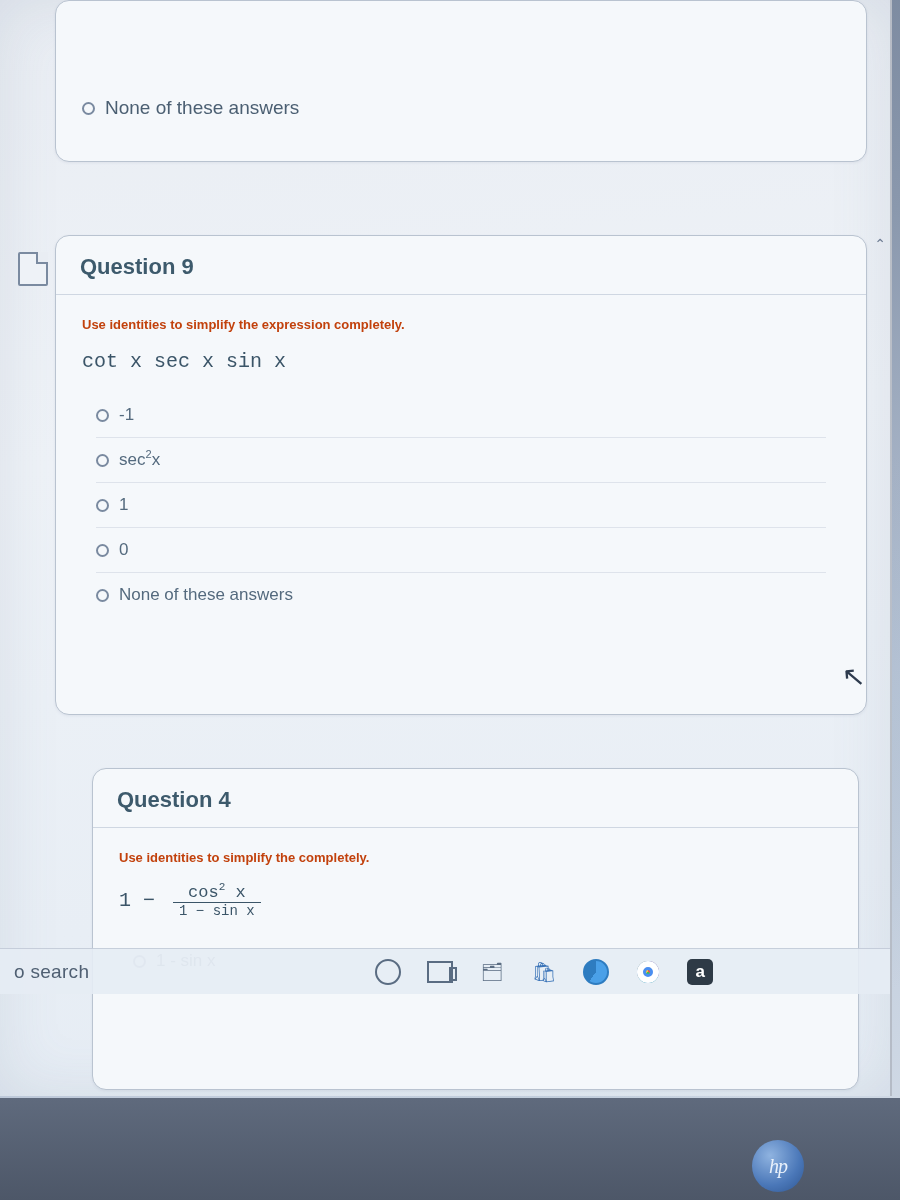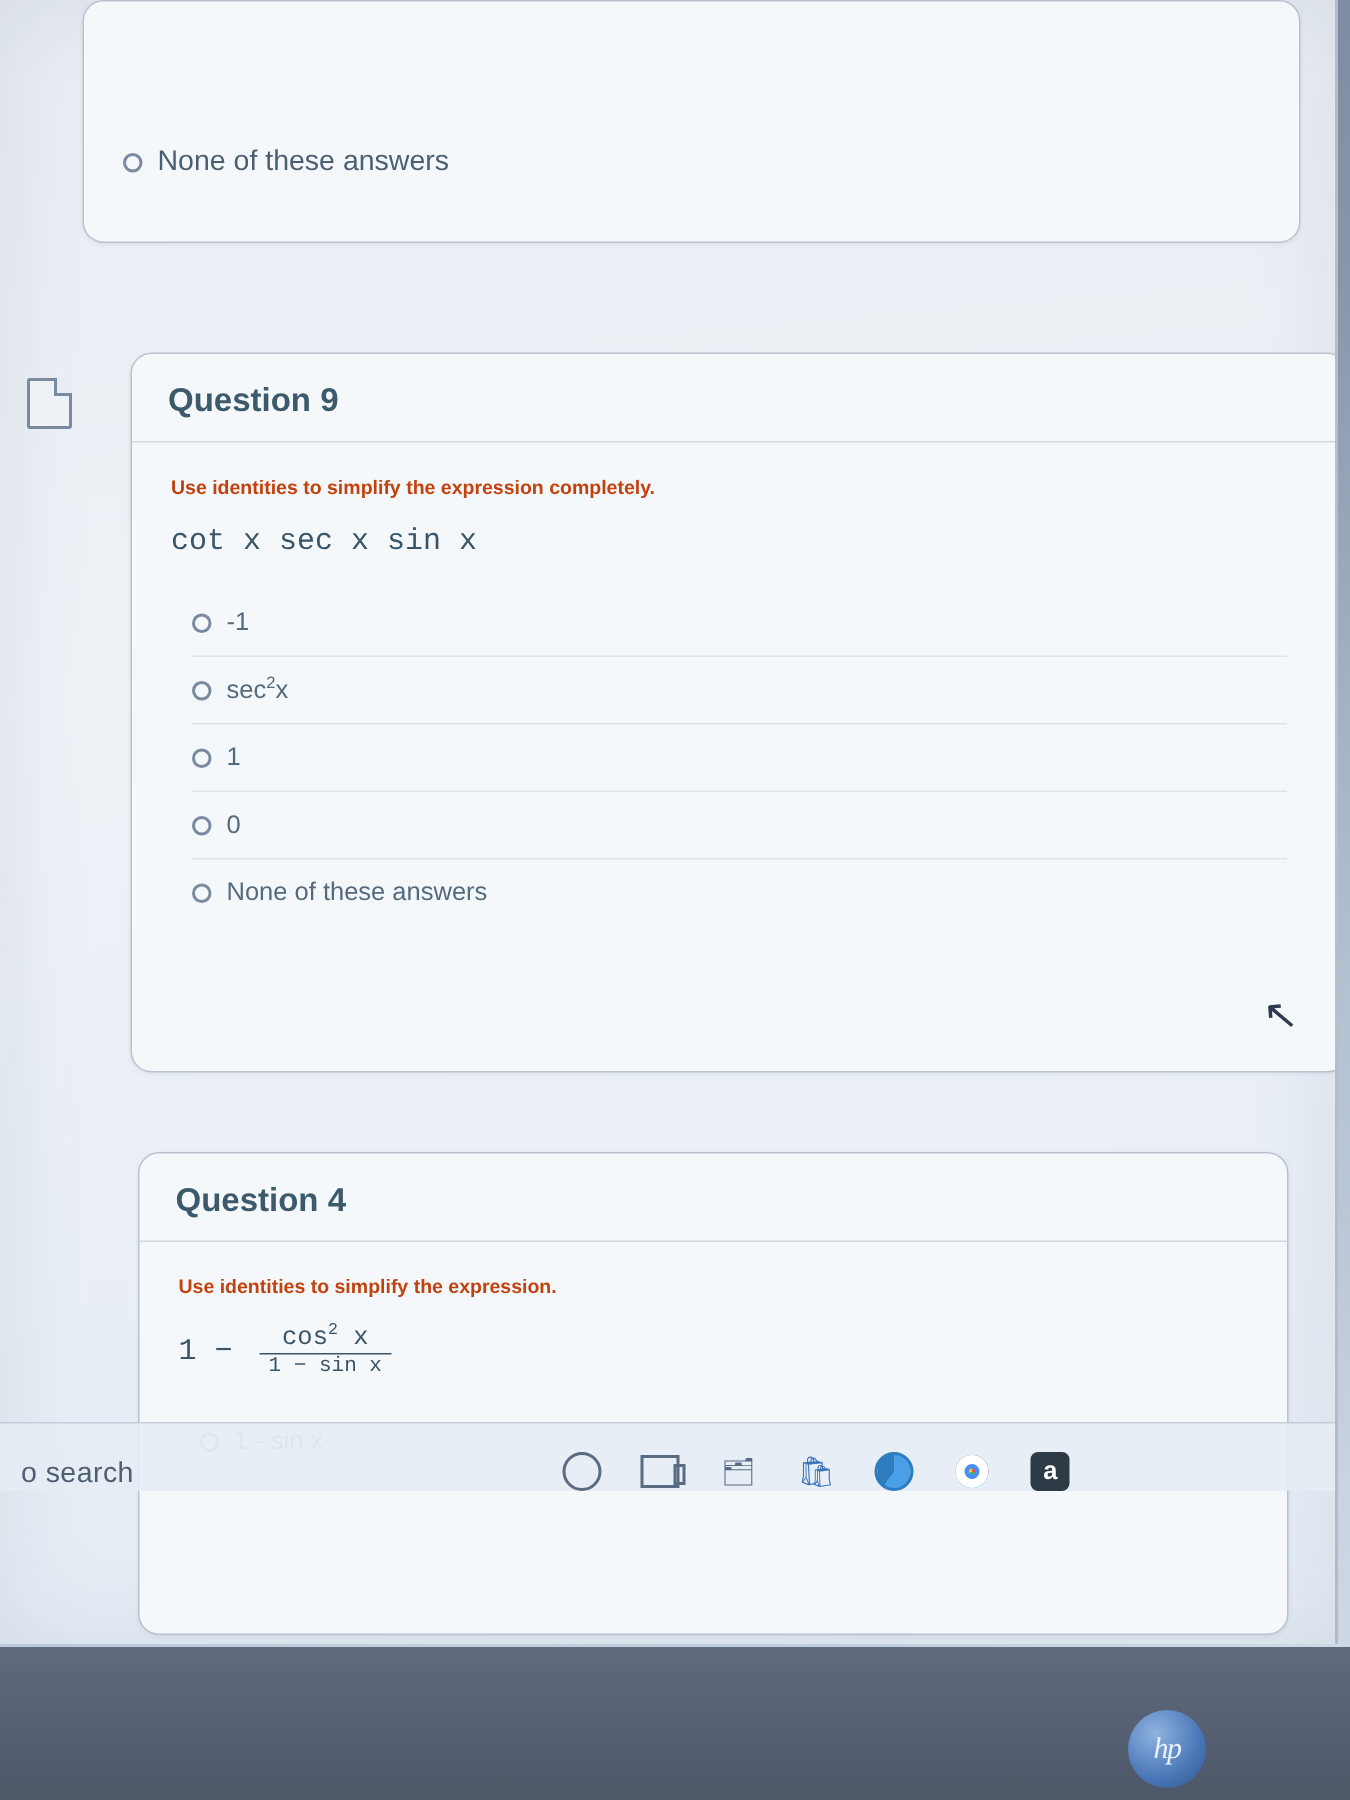--- a/index.html
+++ b/index.html
@@ -25,21 +25,21 @@
     overflow:hidden;
   }
   .card{
     position:absolute;
     background:#f5f8fb;
     border:1px solid #b9c3d0;
     border-radius:14px;
     box-shadow:0 1px 3px rgba(60,80,110,.08);
   }
   .q-prev{left:55px;top:0;width:810px;height:160px;}
-  .q9{left:55px;top:235px;width:810px;height:478px;margin-left:32px;}
+  .q9{left:55px;top:235px;width:810px;height:478px;}
   .q10{left:92px;top:768px;width:765px;height:320px;}
   .header{
     padding:18px 24px 14px 24px;
     border-bottom:1px solid #cfd7e2;
     color:#3d5a6c;font-size:22px;font-weight:600;
   }
   .body{padding:22px 26px 10px 26px;color:#3d5a6c;}
   .prompt{font-size:13px;font-weight:600;margin:0 0 18px 0;color:#c2410c;}
   .expr{font-size:20px;font-weight:500;margin:0 0 20px 0;color:#3b5568;font-family:Liberation Mono, monospace;}
   .opts{padding:0 14px;}
@@ -83,21 +83,21 @@
   
   .frac{display:inline-block;text-align:center;vertical-align:middle;margin:0 6px;}
   .frac .num{display:block;border-bottom:1.5px solid #3b5568;padding:0 6px;font-size:17px;}
   .frac .den{display:block;padding:0 6px;font-size:14px;}
 
   
   .taskbar{
     position:absolute;left:0;bottom:102px;width:890px;height:46px;
     background:rgba(230,236,244,.9);
     border-top:1px solid rgba(150,160,180,.4);
-    display:flex;align-items:flex-end;gap:26px;padding-left:14px;
+    display:flex;align-items:center;gap:26px;padding-left:14px;
     box-sizing:border-box;
   }
   .search-text{color:#4f5f72;font-size:19px;letter-spacing:.3px;}
   .tb-icons{display:flex;align-items:center;gap:26px;margin-left:260px;}
   .tb-icon{width:26px;height:26px;display:flex;align-items:center;justify-content:center;
     font-size:18px;color:#5a6c82;}
   .cortana-ring{width:22px;height:22px;border:2px solid #5a6c82;border-radius:50%;}
   .task-view{width:24px;height:18px;border:2px solid #5a6c82;position:relative;}
   .task-view::after{content:"";position:absolute;right:-6px;top:4px;width:4px;height:10px;border:2px solid #5a6c82;}
   .edge-ic{width:22px;height:22px;border:2px solid #2e7cc0;border-radius:50%;
@@ -174,21 +174,21 @@
         </div>
       </div>
     </div>
   </div>
 
   <span class="cursor">↖</span>
 
   <div class="card q10">
     <div class="header">Question 4</div>
     <div class="body">
-      <p class="prompt">Use identities to simplify the expression.</p>
+      <p class="prompt">Use identities to simplify the completely.</p>
       <p class="expr">
         <span>1 −</span>
         <span class="frac">
           <span class="num">
             <span>cos</span><sup>2</sup><span> x</span>
           </span>
           <span class="den">1 − sin x</span>
         </span>
       </p>
       <div class="opts">

